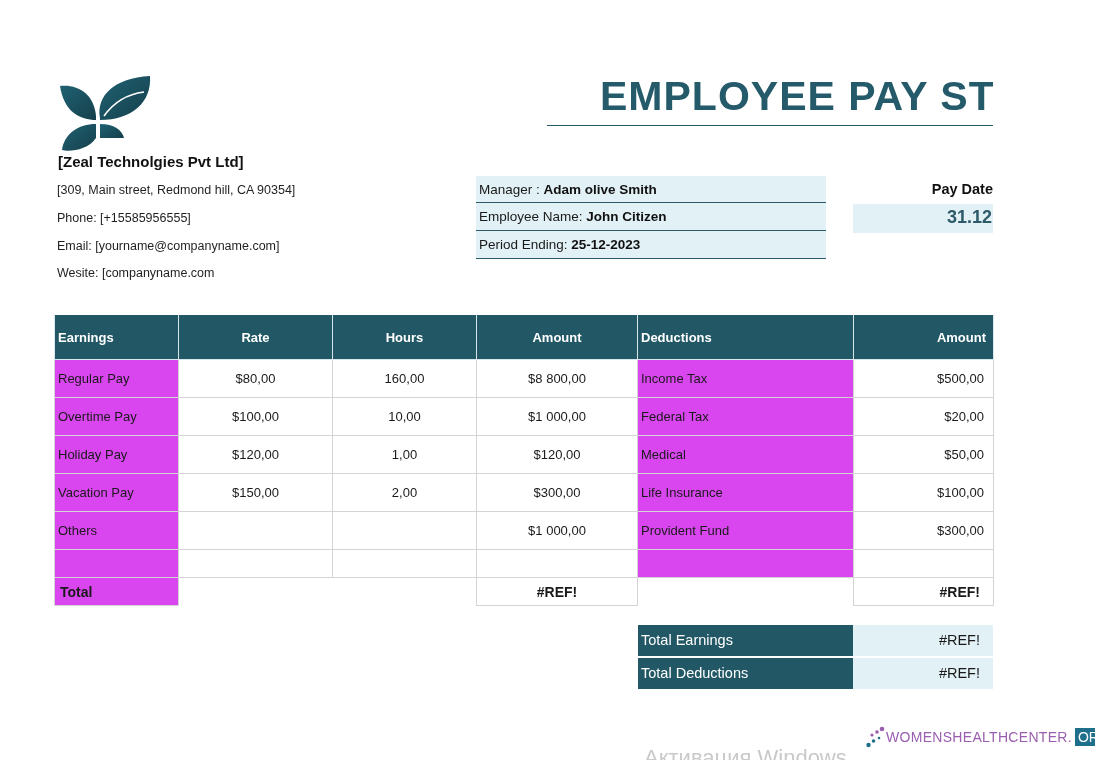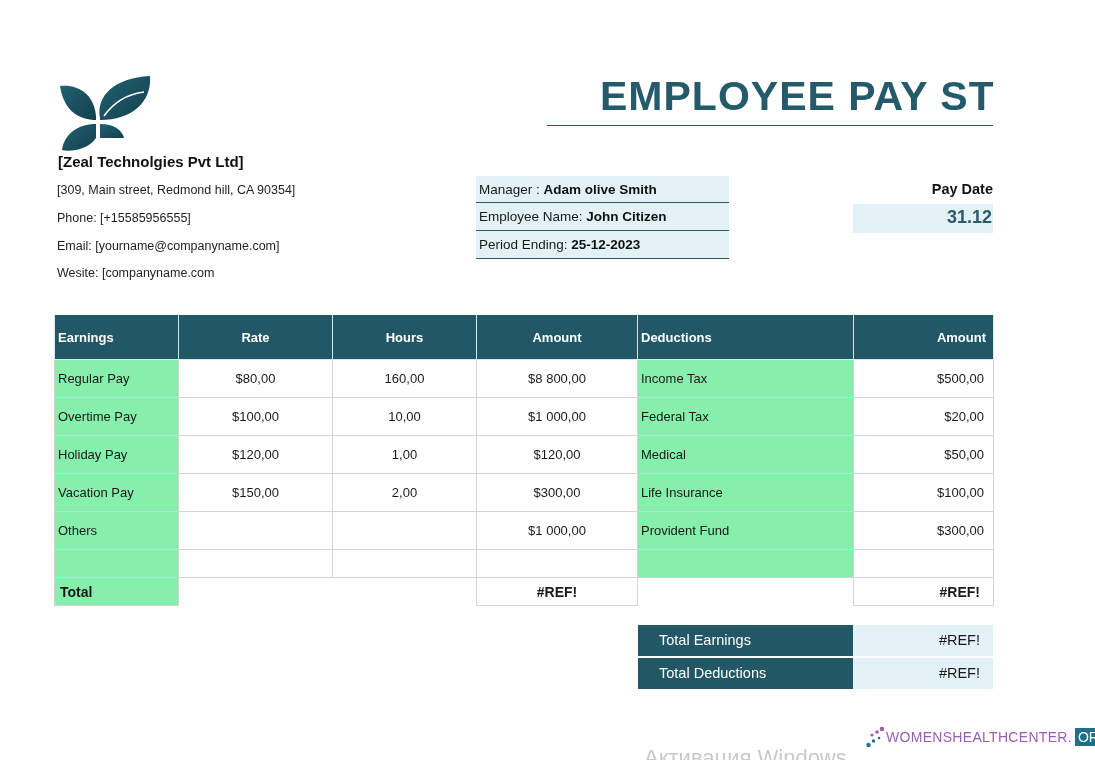--- a/index.html
+++ b/index.html
@@ -20,21 +20,21 @@
 
     
     .title-clip { left:546px; top:70px; width:447px; height:56px; overflow:hidden; }
     .title {
       position:absolute; left:54px; top:3px; white-space:nowrap;
       font-size:41px; font-weight:bold; color:#245a6a; letter-spacing:1px;
     }
     .title-rule { left:547px; top:125px; width:446px; height:1px; background:#245a6a; }
 
     
-    .info { left:476px; top:176px; width:253px; }
+    .info { left:476px; top:176px; width:350px; }
     .info-row {
       height:27px; background:#e2f1f6; border-bottom:1px solid #2d5a68;
       font-size:13.5px; line-height:28px; padding-left:3px; box-sizing:border-box;
       white-space:nowrap;
     }
     .info-row + .info-row { height:28px; }
     .info-row b { font-weight:bold; color:#111; }
 
     
     .paydate-label { left:880px; top:181px; width:113px; text-align:right; font-size:14.5px; font-weight:bold; color:#111; }
@@ -45,32 +45,32 @@
     }
 
     
     .tbl { left:54px; top:315px; width:939px; border-collapse:collapse; table-layout:fixed;padding-left:33px; }
     .tbl th, .tbl td { padding:0 3px; font-size:13px; white-space:nowrap; overflow:hidden; }
     .tbl th {
       background:#225866; color:#fff; height:44px; font-weight:bold;
       border:1px solid #d8e7ec; border-top:none;
     }
     .tbl td { height:37px; border:1px solid #d4d4d4; }
-    .tbl .lbl { background:#86efac; text-align:left; }
+    .tbl .lbl { background:#d946ef; text-align:left; }
     .tbl .c { text-align:center; }
     .tbl .r { text-align:right; padding-right:9px; }
     .tbl .l { text-align:left; }
     .tbl tr.empty td { height:27px; }
     .tbl tr.total td { height:27px; font-weight:bold; font-size:14px; }
     .tbl tr.total td.blank-left { border-top:1px solid #d4d4d4; border-bottom:none; border-left:none; border-right:none; }
 
     
     .summary { left:638px; top:625px; width:355px; }
     .sum-row { display:flex; height:31px; margin-bottom:2px; }
-    .sum-label { width:215px; background:#225866; color:#fff; font-size:14.5px; line-height:31px; padding-left:21px; box-sizing:border-box; }
+    .sum-label { width:215px; background:#225866; color:#fff; font-size:14.5px; line-height:31px; padding-left:3px; box-sizing:border-box; }
     .sum-val { flex:1; background:#e2f1f6; text-align:right; font-size:14.5px; line-height:31px; padding-right:13px; }
 
     
     .wm { left:866px; top:722px; height:30px; display:flex; align-items:center; }
     .wm-text { font-size:14px; color:#9a5eb0; letter-spacing:0.3px; margin-left:0; }
     .wm-org { font-size:14px; color:#fff; background:#1d6f8b; padding:0 3px; margin-left:3px; line-height:18px; }
     .win { left:644px; top:745px; font-size:22px; color:#c9c9c9; white-space:nowrap; }
   </style>
 </head>
 <body>

